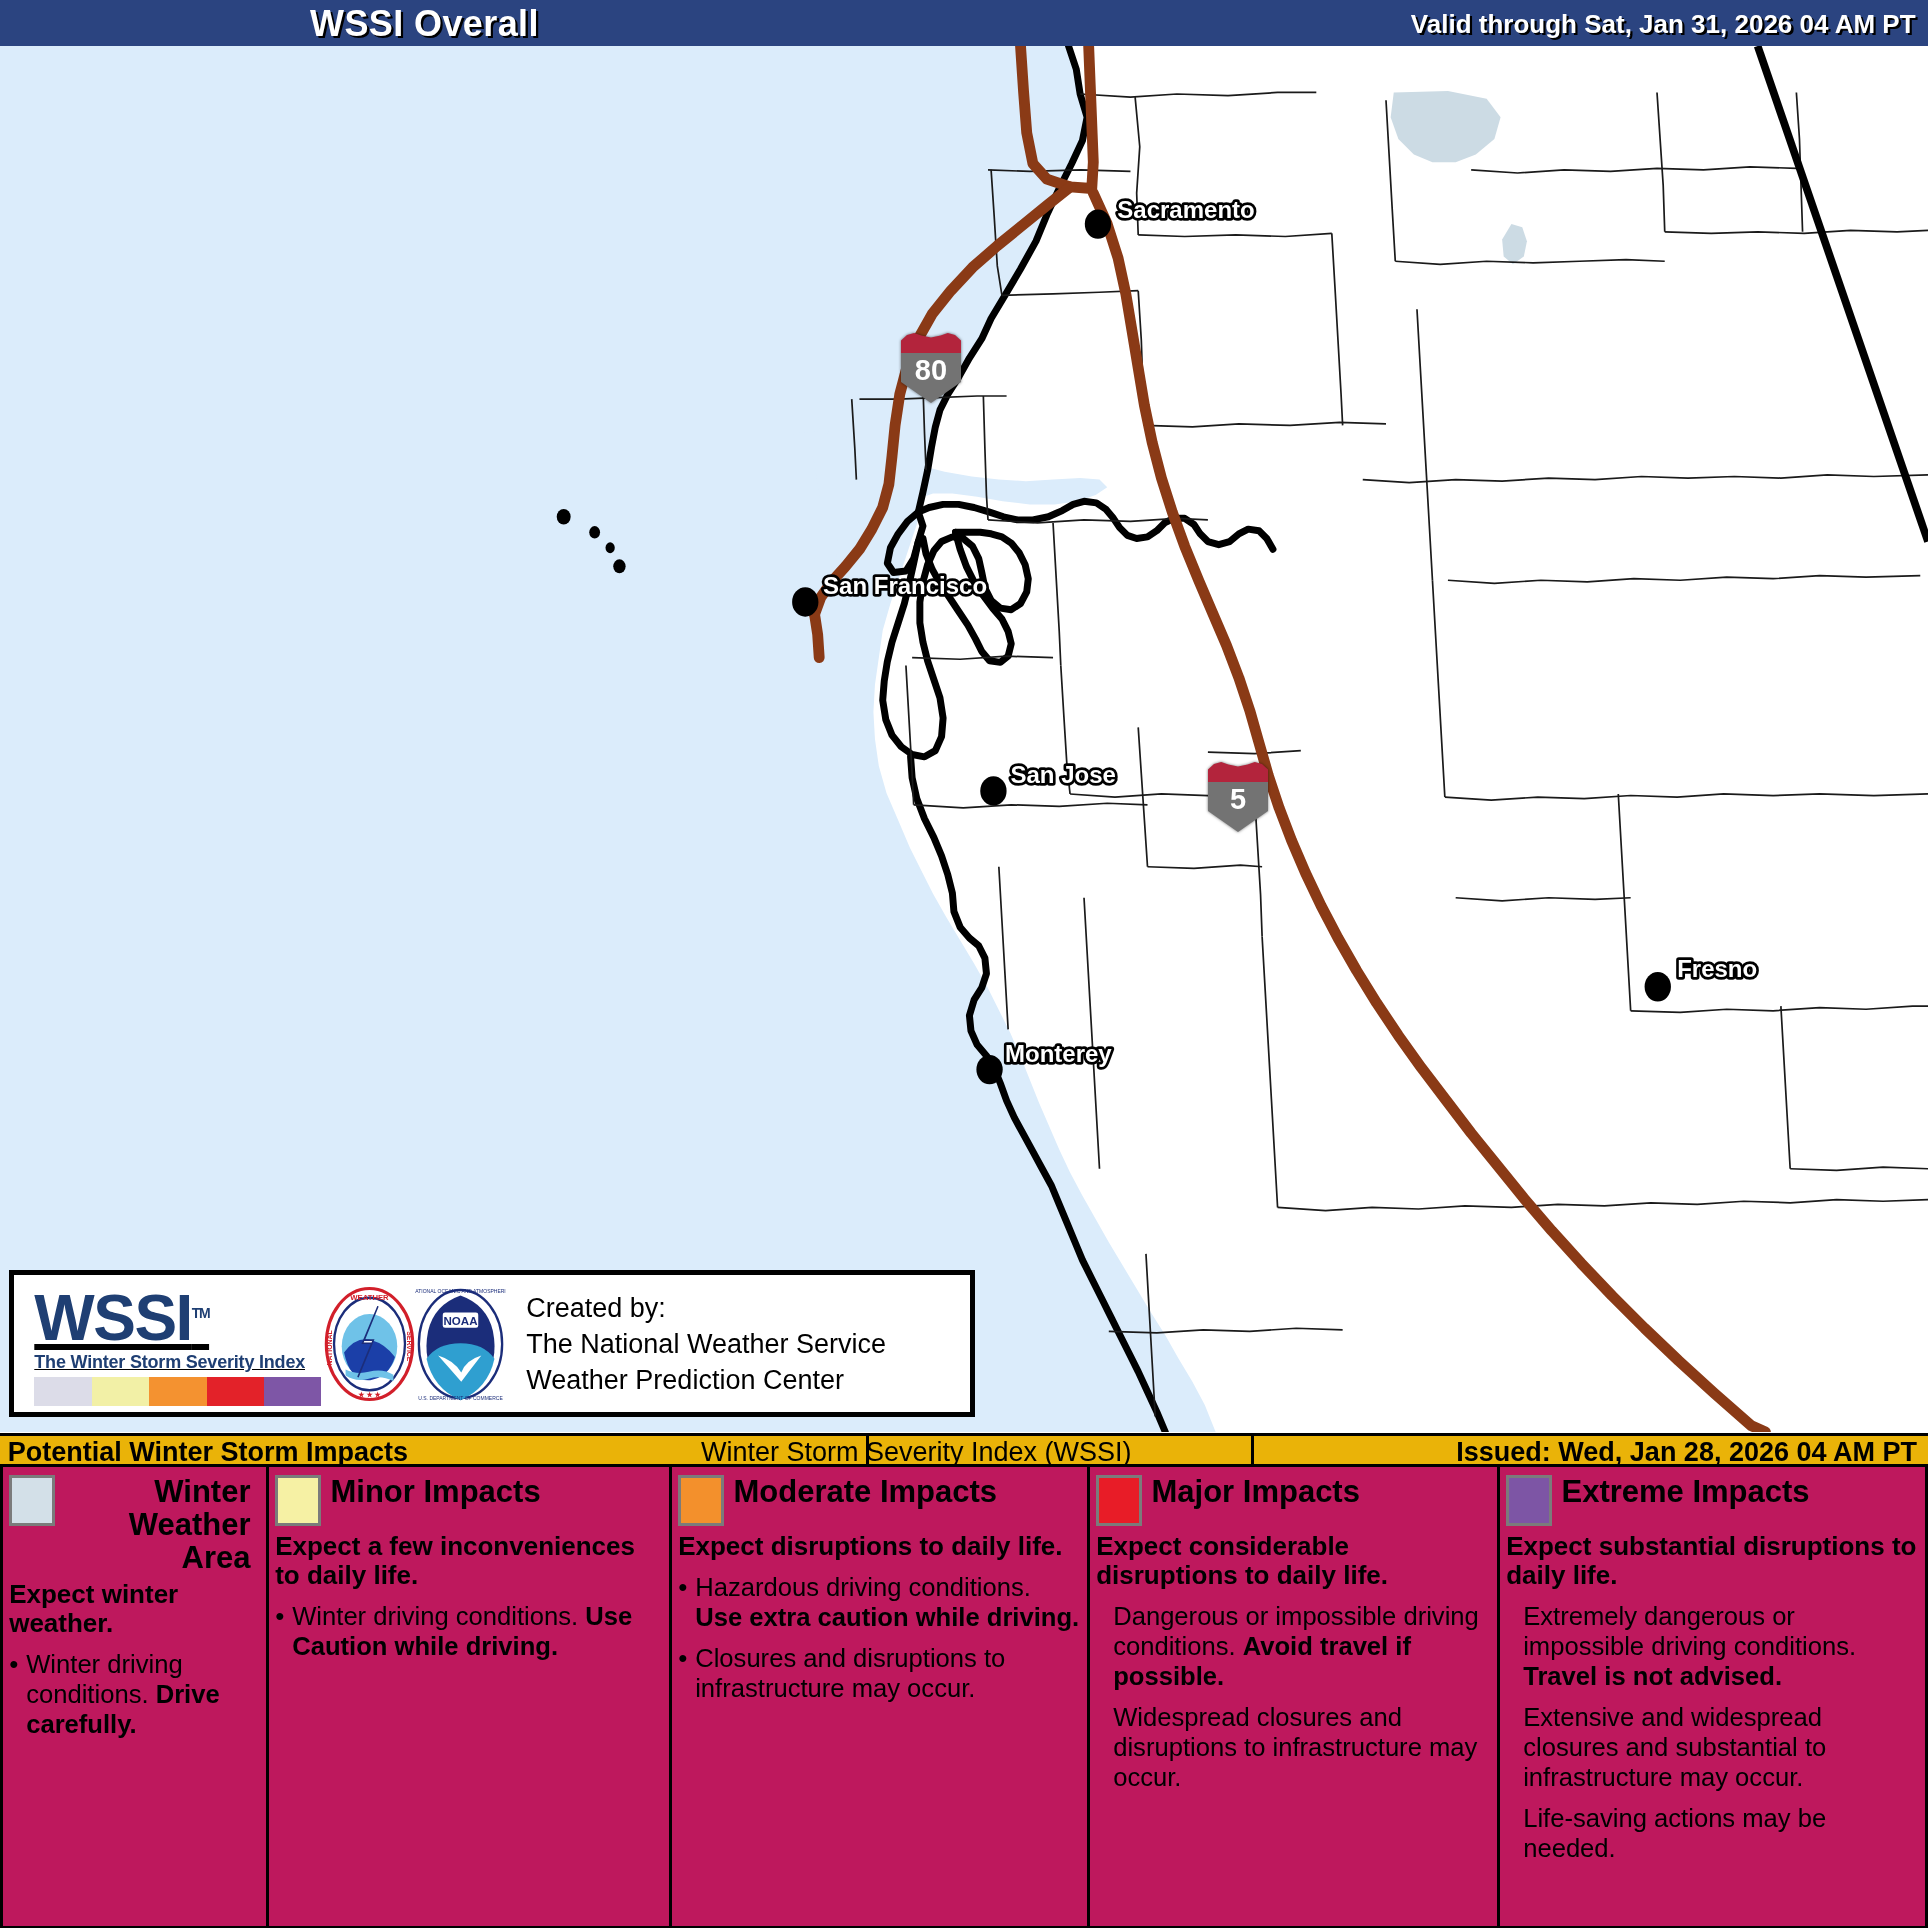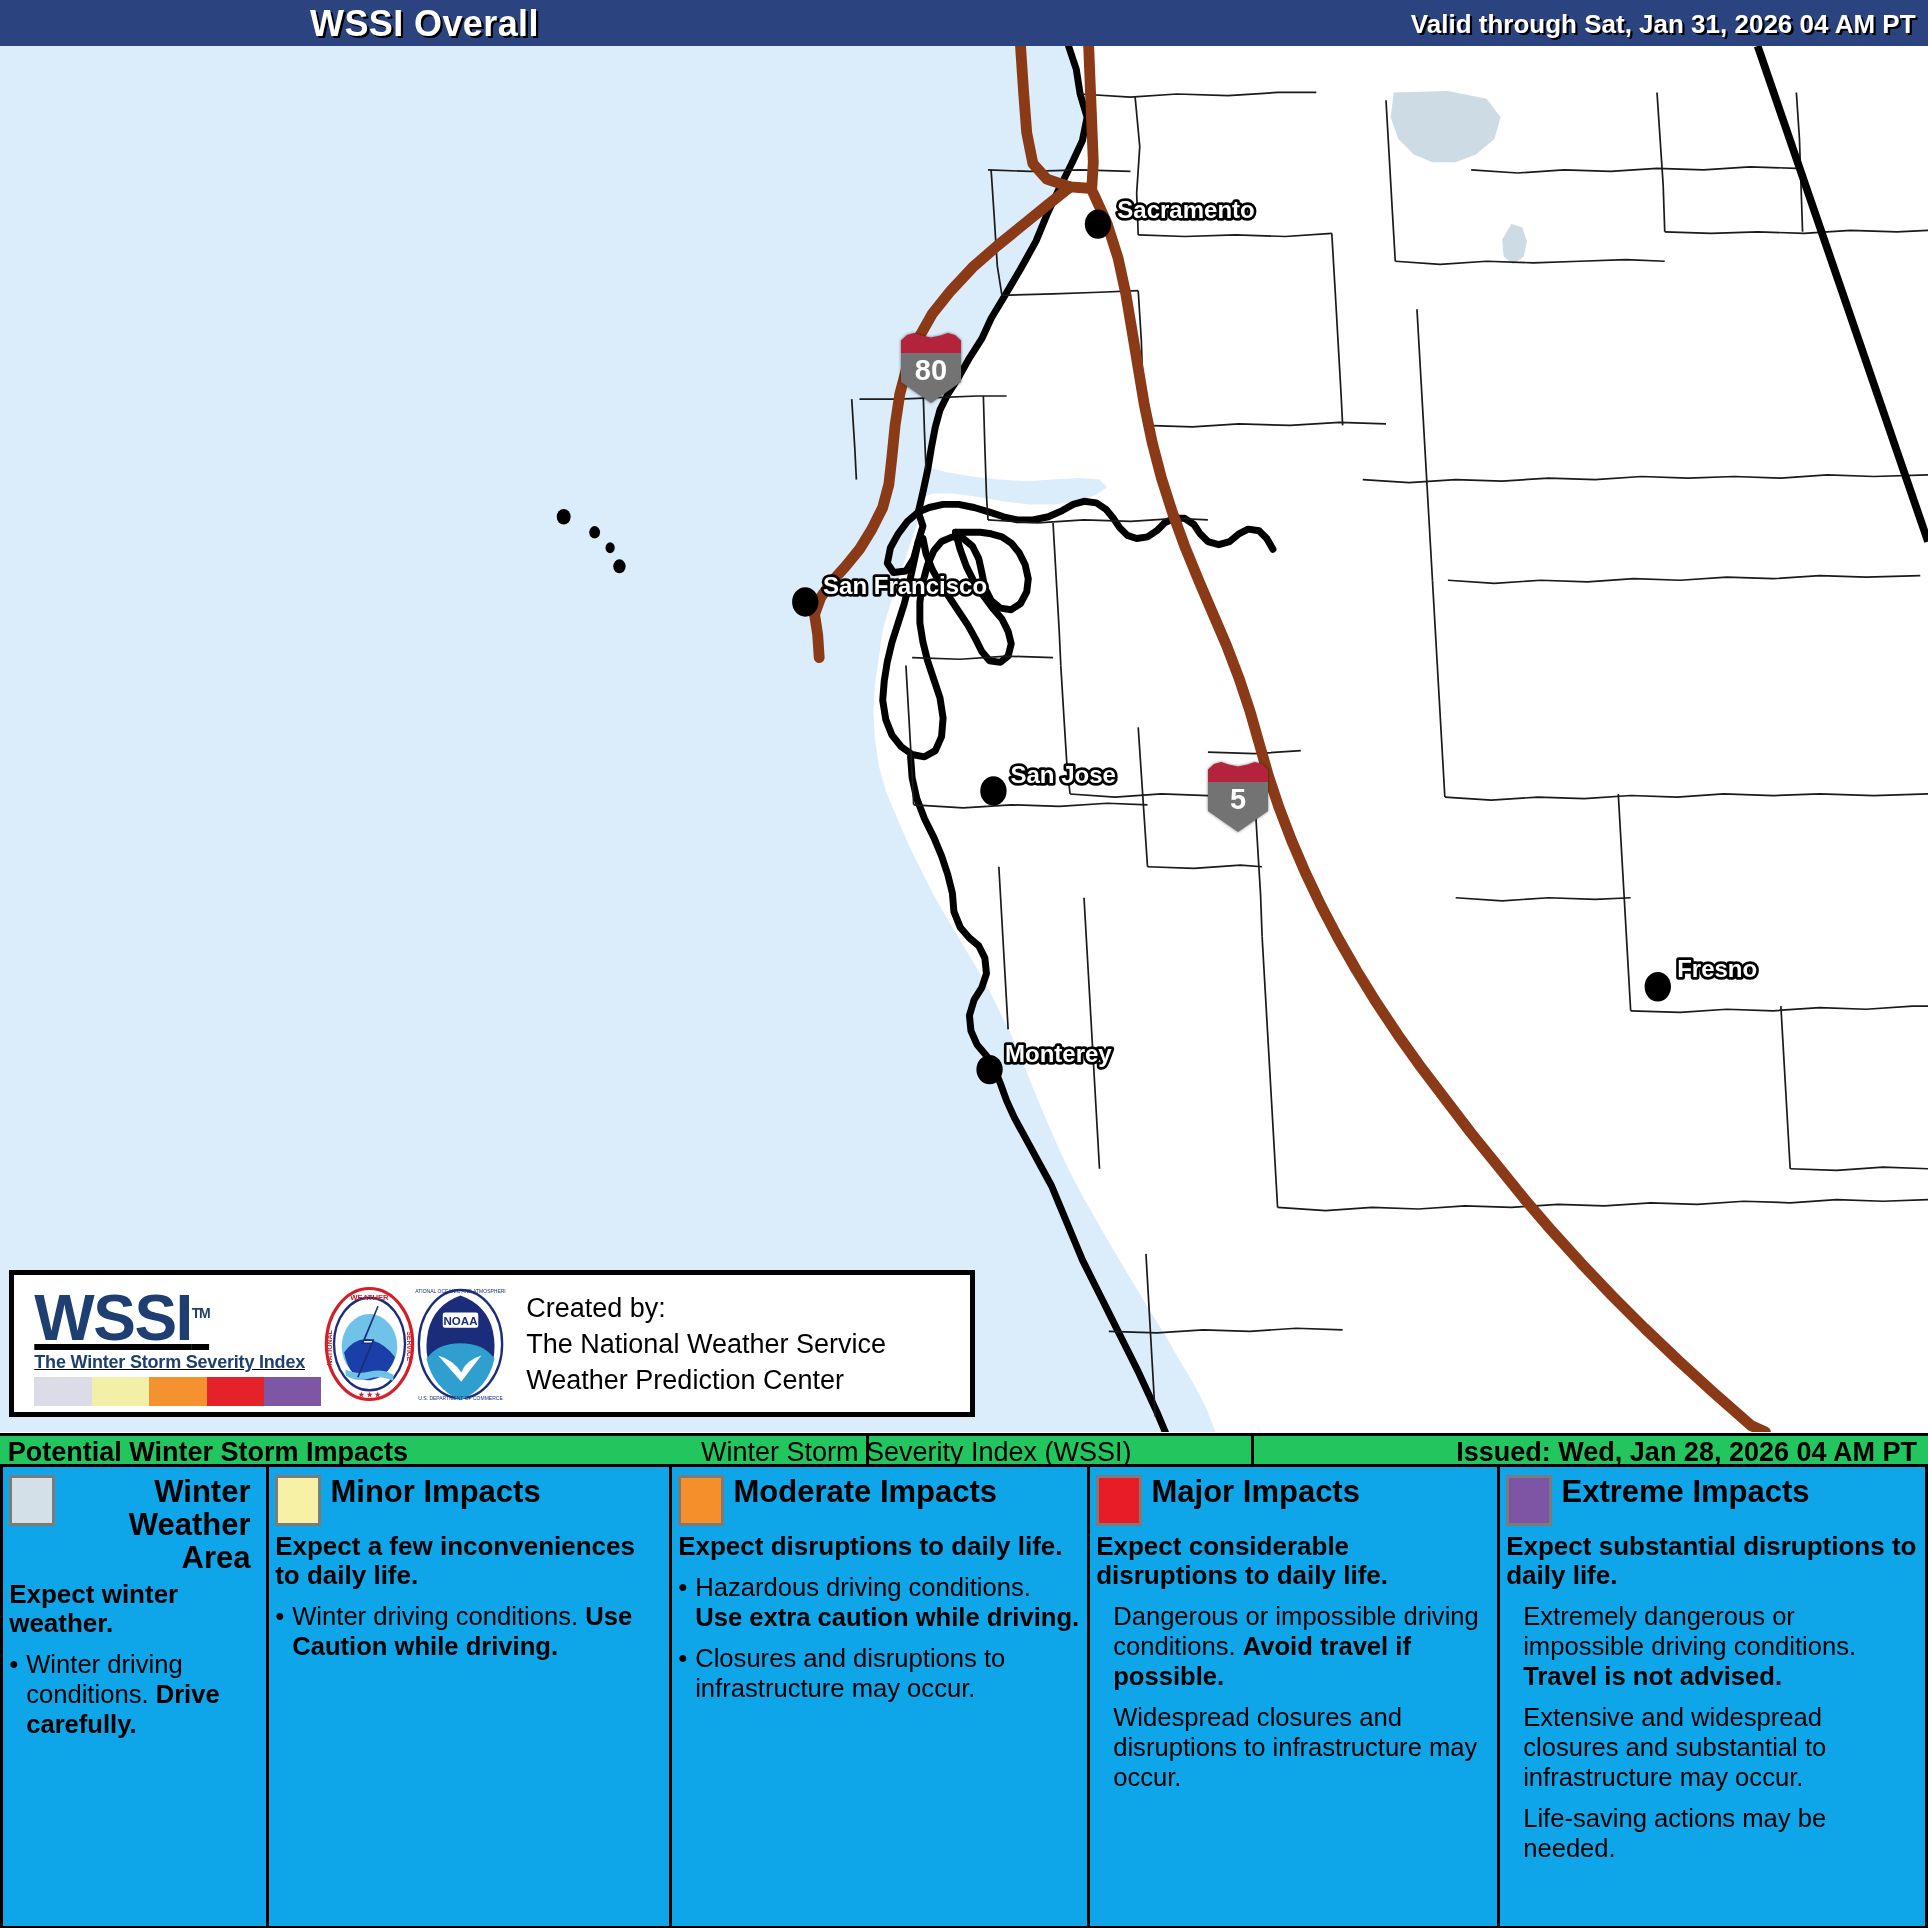--- a/index.html
+++ b/index.html
@@ -40,32 +40,32 @@
              font-family:"Liberation Sans",sans-serif;position:relative;}
   .wssi-tm{font-size:14px;vertical-align:super;}
   .wssi-sub{font-size:18px;font-weight:bold;color:#1f3f73;margin-top:1.5px;letter-spacing:-0.2px;}
   .wssi-strip{display:flex;margin-top:3.9px;width:287px;height:29px;}
   .wssi-strip div{flex:1;}
 
   .nws-seal,.noaa-seal{width:91px;height:116px;position:relative;}
   .createdby{margin-left:20px;font-size:27px;line-height:36px;color:#000;}
 
   
-  .graybar{position:absolute;left:0;top:1433px;width:1928px;height:34px;background:#22c55e;
+  .graybar{position:absolute;left:0;top:1433px;width:1928px;height:34px;background:#eab308;
            border-top:3.1px solid #000;border-bottom:3.1px solid #000;box-sizing:border-box;}
   .graybar span{position:absolute;top:0.8px;font-weight:bold;font-size:27px;color:#000;white-space:nowrap;}
   .gb-left{left:7.7px;}
   .gb-mid{left:701px;font-weight:normal !important;}
   .gb-right{right:11px;}
   .gb-div{position:absolute;top:0;width:3.1px;height:100%;background:#000;}
 
   
   .legend{position:absolute;left:0;top:1467px;width:1928px;height:462px;display:flex;
           border-left:3.9px solid #000;border-right:3.9px solid #000;border-bottom:3.9px solid #000;
-          box-sizing:border-box;background:#0ea5e9;}
+          box-sizing:border-box;background:#be185d;}
   .lcol{position:relative;box-sizing:border-box;padding:7.7px 6.2px 0 6.2px;}
   .lcol + .lcol{border-left:3.1px solid #000;}
   .lc0{width:263px;}
   .lc1{width:403px;}
   .lc2{width:418px;}
   .lc3{width:410px;}
   .lc4{width:426px;}
 
   .lhead{display:flex;align-items:flex-start;}
   .swatch{width:46px;height:51px;border:3.9px solid #7b7b7b;box-sizing:border-box;flex:0 0 auto;margin-right:9.3px;}

